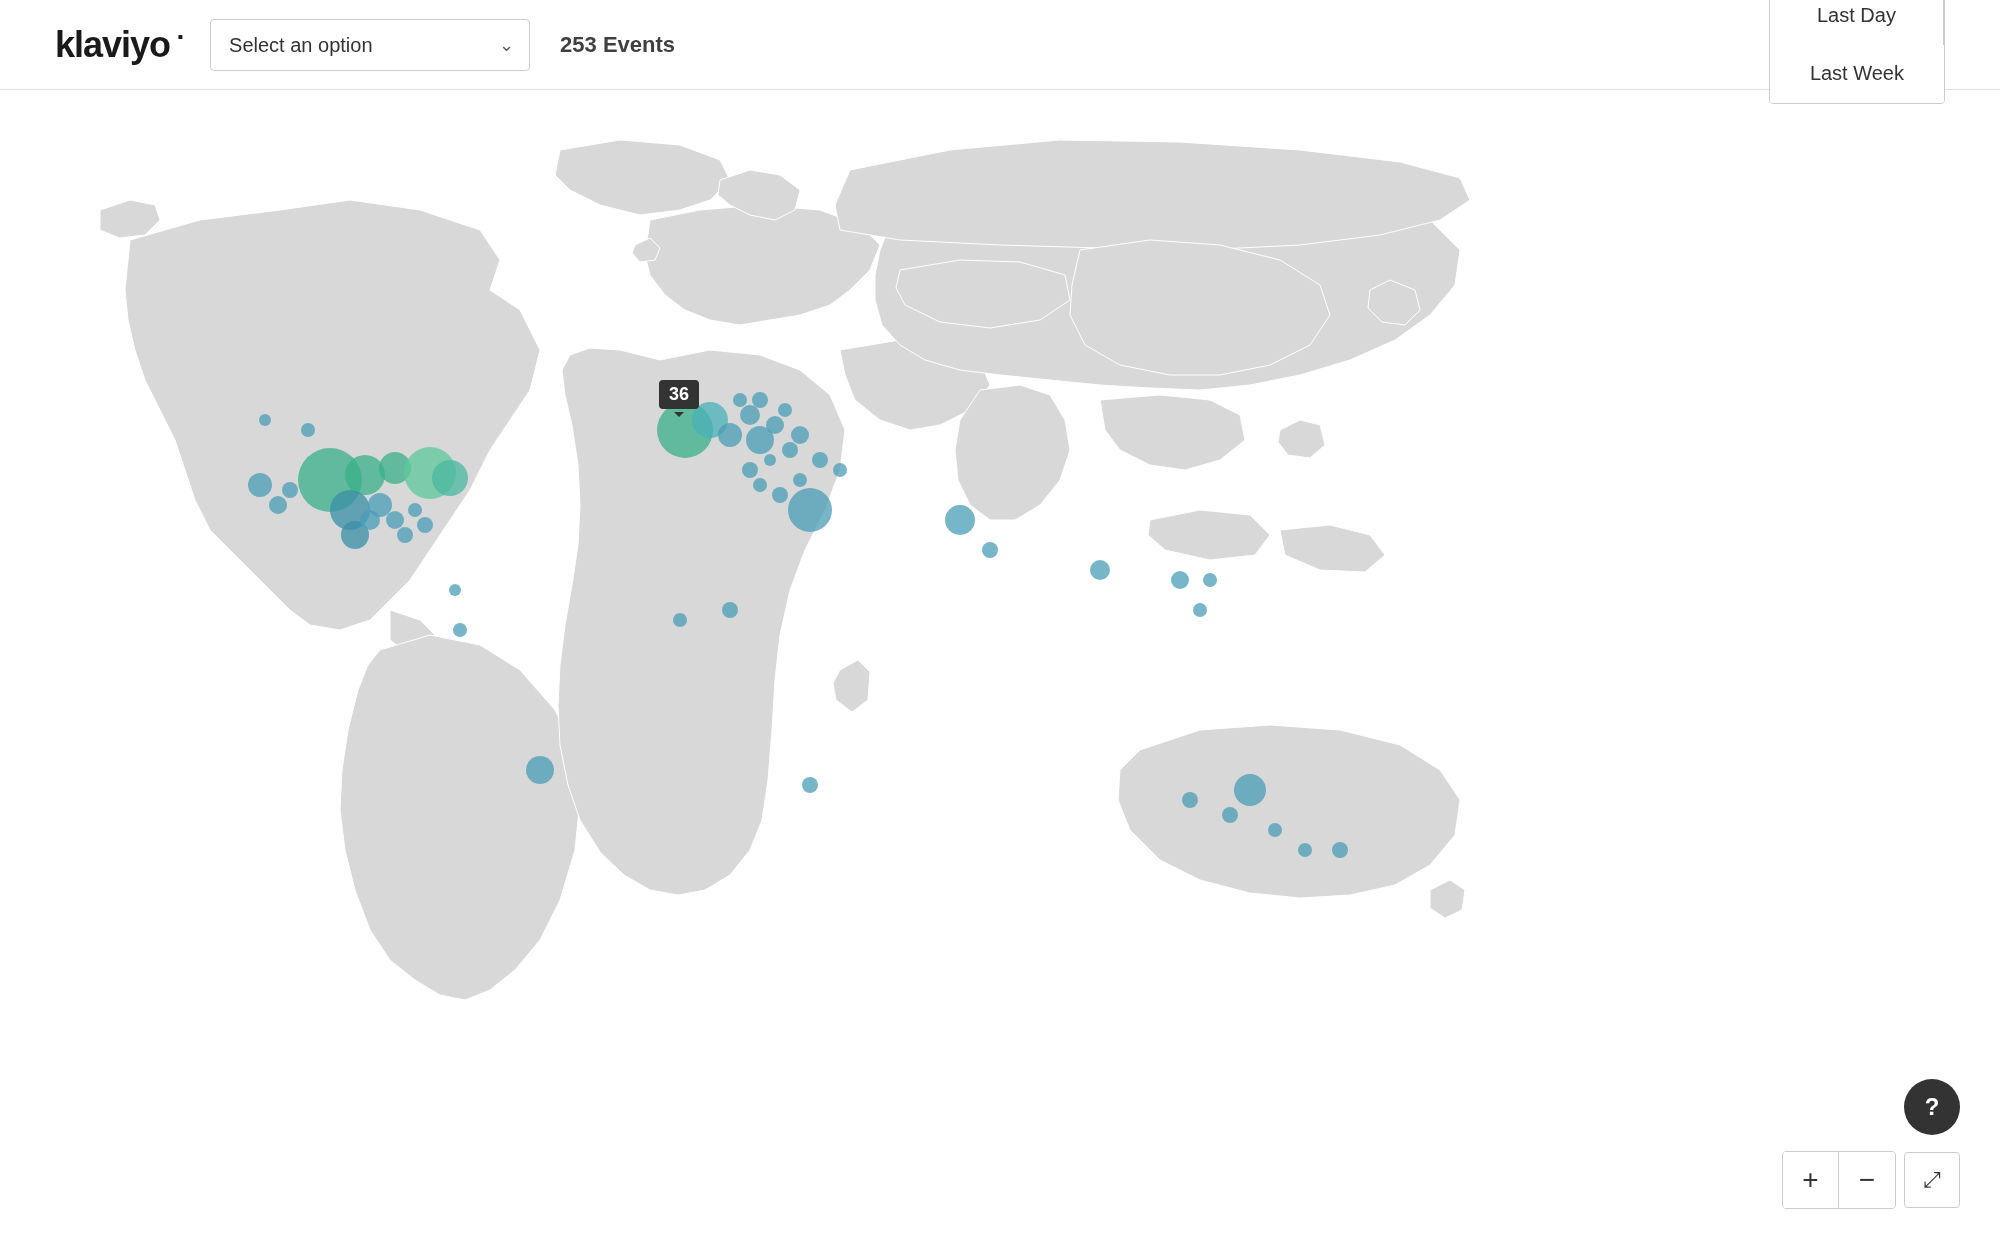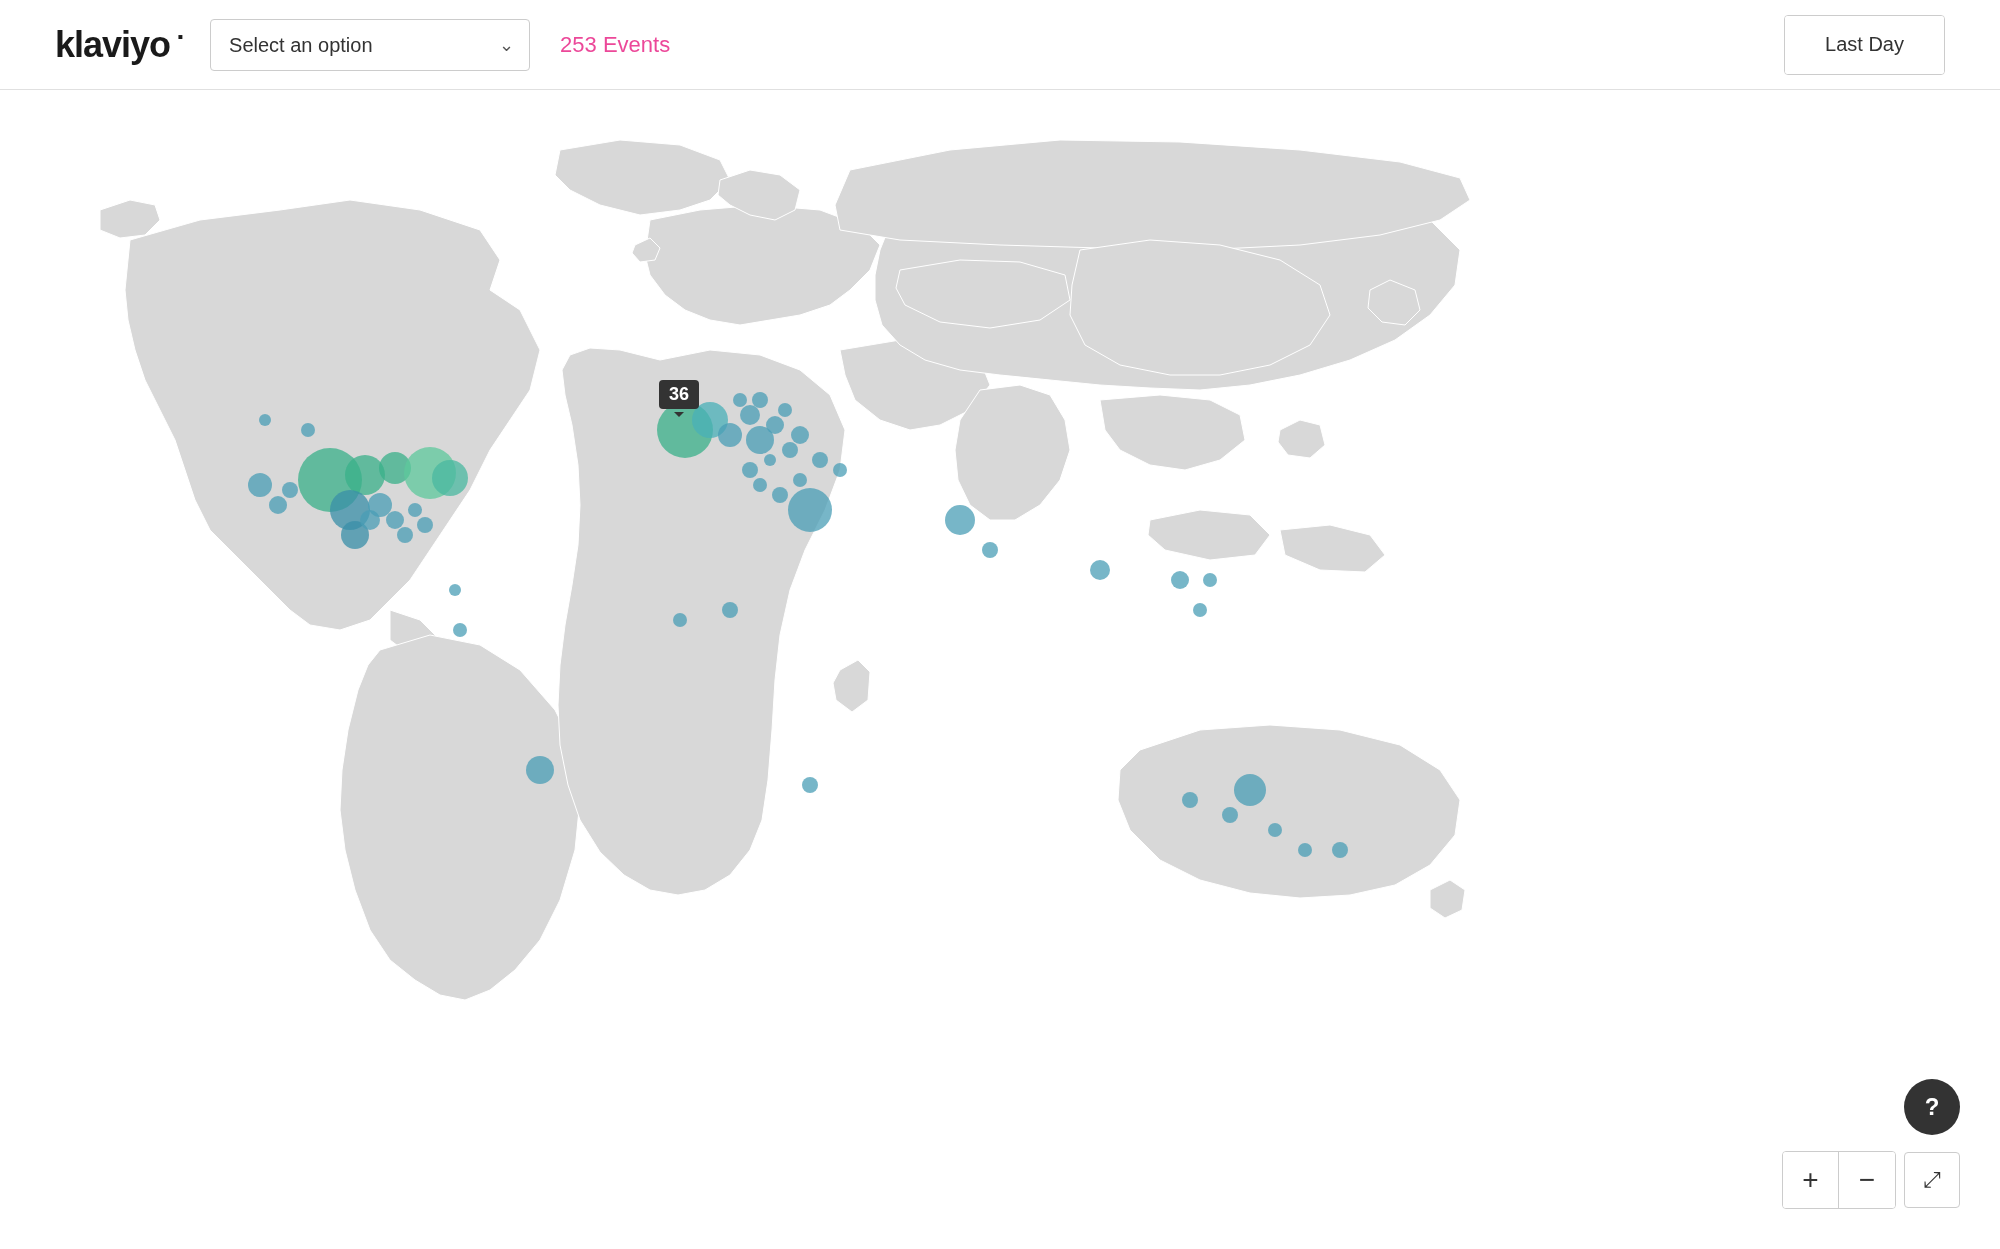--- a/index.html
+++ b/index.html
@@ -51,22 +51,22 @@
       position: absolute;
       right: 16px;
       top: 50%;
       transform: translateY(-50%);
       pointer-events: none;
       font-size: 18px;
       color: #555;
     }
     .events-count {
       font-size: 22px;
-      color: #ec4899;
-      font-weight: 400;
+      color: #404040;
+      font-weight: 700;
       margin-right: auto;
     }
     .time-filter {
       display: flex;
       border: 1px solid #ccc;
       border-radius: 4px;
       overflow: hidden;
       flex-direction: column;
     }
     .time-btn {
@@ -202,20 +202,21 @@
     <select class="select-dropdown">
       <option>Select an option</option>
     </select>
     <span class="chevron-down">⌄</span>
   </div>
 
   <span class="events-count">253 Events</span>
 
   <div class="time-filter">
     <button class="time-btn">Last Day</button>
+    <button class="time-btn">Last Week</button>
   </div>
 </div>
 
 <div class="map-container">
 
   <svg class="world-map-svg" viewBox="0 0 2000 1159" xmlns="http://www.w3.org/2000/svg">
 
     <rect width="2000" height="1159" fill="#ffffff"></rect>
 
     <path d="M 130 150 L 200 130 L 280 120 L 350 110 L 420 120 L 480 140 L 500 170 L 490 200 L 520 220 L 540 260 L 530 300 L 510 330 L 490 360 L 470 400 L 450 430 L 430 460 L 410 490 L 390 510 L 370 530 L 340 540 L 310 535 L 290 520 L 270 500 L 250 480 L 230 460 L 210 440 L 195 410 L 185 380 L 175 350 L 160 320 L 145 290 L 135 260 L 128 230 L 125 200 L 128 170 Z" fill="#d8d8d8" stroke="#fff" stroke-width="1"></path>

